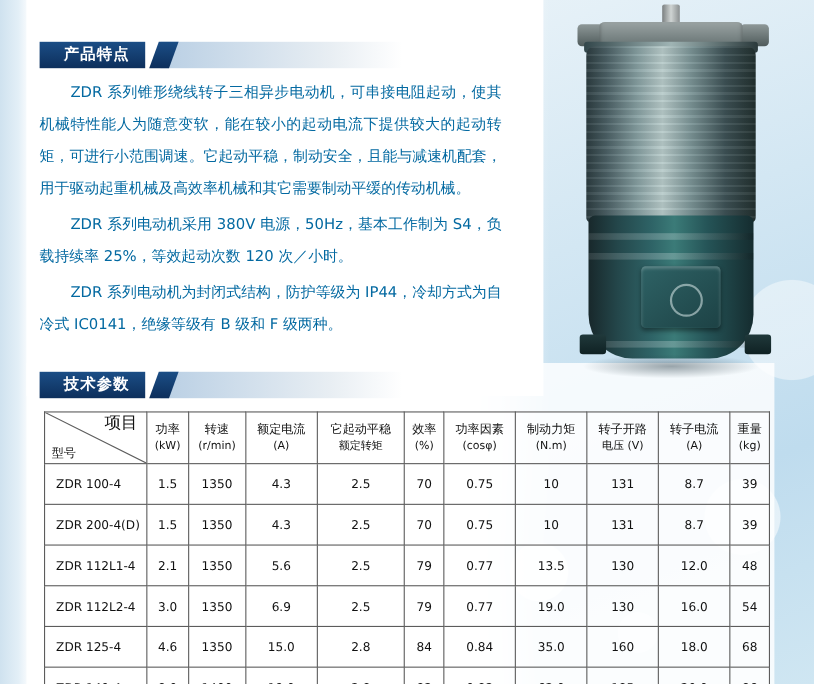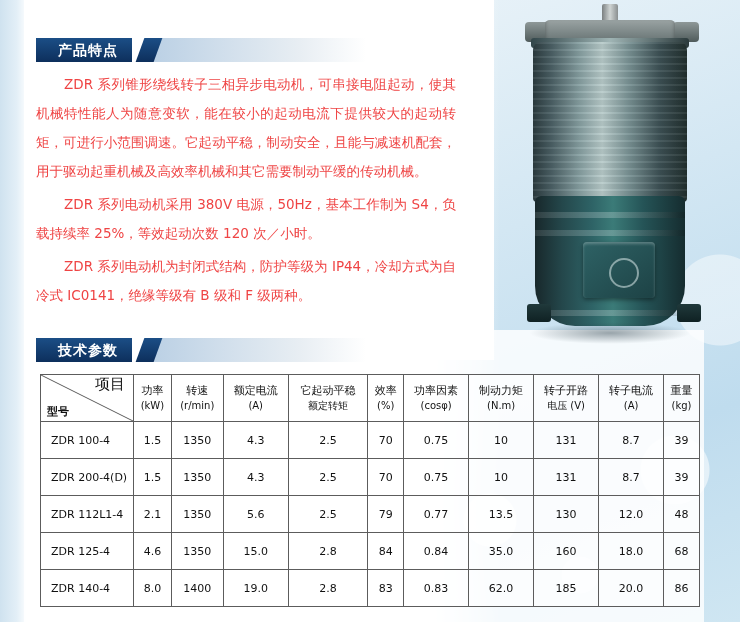--- a/index.html
+++ b/index.html
@@ -188,21 +188,21 @@
   #head-params  { left: 36px; top: 338px; }
 
   
   .body-copy {
     position: absolute;
     left: 36px; top: 70px;
     width: 420px;
     font-family: "DejaVu Sans", "Liberation Sans", sans-serif;
     font-size: 13.5px;
     line-height: 29px;
-    color: #ef4444;
+    color: #0369a1;
     text-align: justify;
   }
   .body-copy p {
     margin: 0 0 4px 0;
     text-indent: 28px;
   }
 
   
   .table-wrap {
     position: absolute;
@@ -243,21 +243,20 @@
     position: absolute; left: 0; top: 0;
     width: 100%; height: 100%;
   }
   .corner .lbl-item {
     position: absolute; right: 8px; top: 2px;
     font-size: 15px;
   }
   .corner .lbl-model {
     position: absolute; left: 6px; bottom: 2px;
     font-size: 11px;
-    font-weight: bold;
   }
   .hcell-sub {
     display: block;
     font-size: 10px;
   }
 </style>
 </head>
 <body>
 
 <div id="page">
@@ -392,20 +391,33 @@
           <td>5.6</td>
           <td>2.5</td>
           <td>79</td>
           <td>0.77</td>
           <td>13.5</td>
           <td>130</td>
           <td>12.0</td>
           <td>48</td>
         </tr>
         <tr>
+          <td class="model">ZDR 112L2-4</td>
+          <td>3.0</td>
+          <td>1350</td>
+          <td>6.9</td>
+          <td>2.5</td>
+          <td>79</td>
+          <td>0.77</td>
+          <td>19.0</td>
+          <td>130</td>
+          <td>16.0</td>
+          <td>54</td>
+        </tr>
+        <tr>
           <td class="model">ZDR 125-4</td>
           <td>4.6</td>
           <td>1350</td>
           <td>15.0</td>
           <td>2.8</td>
           <td>84</td>
           <td>0.84</td>
           <td>35.0</td>
           <td>160</td>
           <td>18.0</td>

